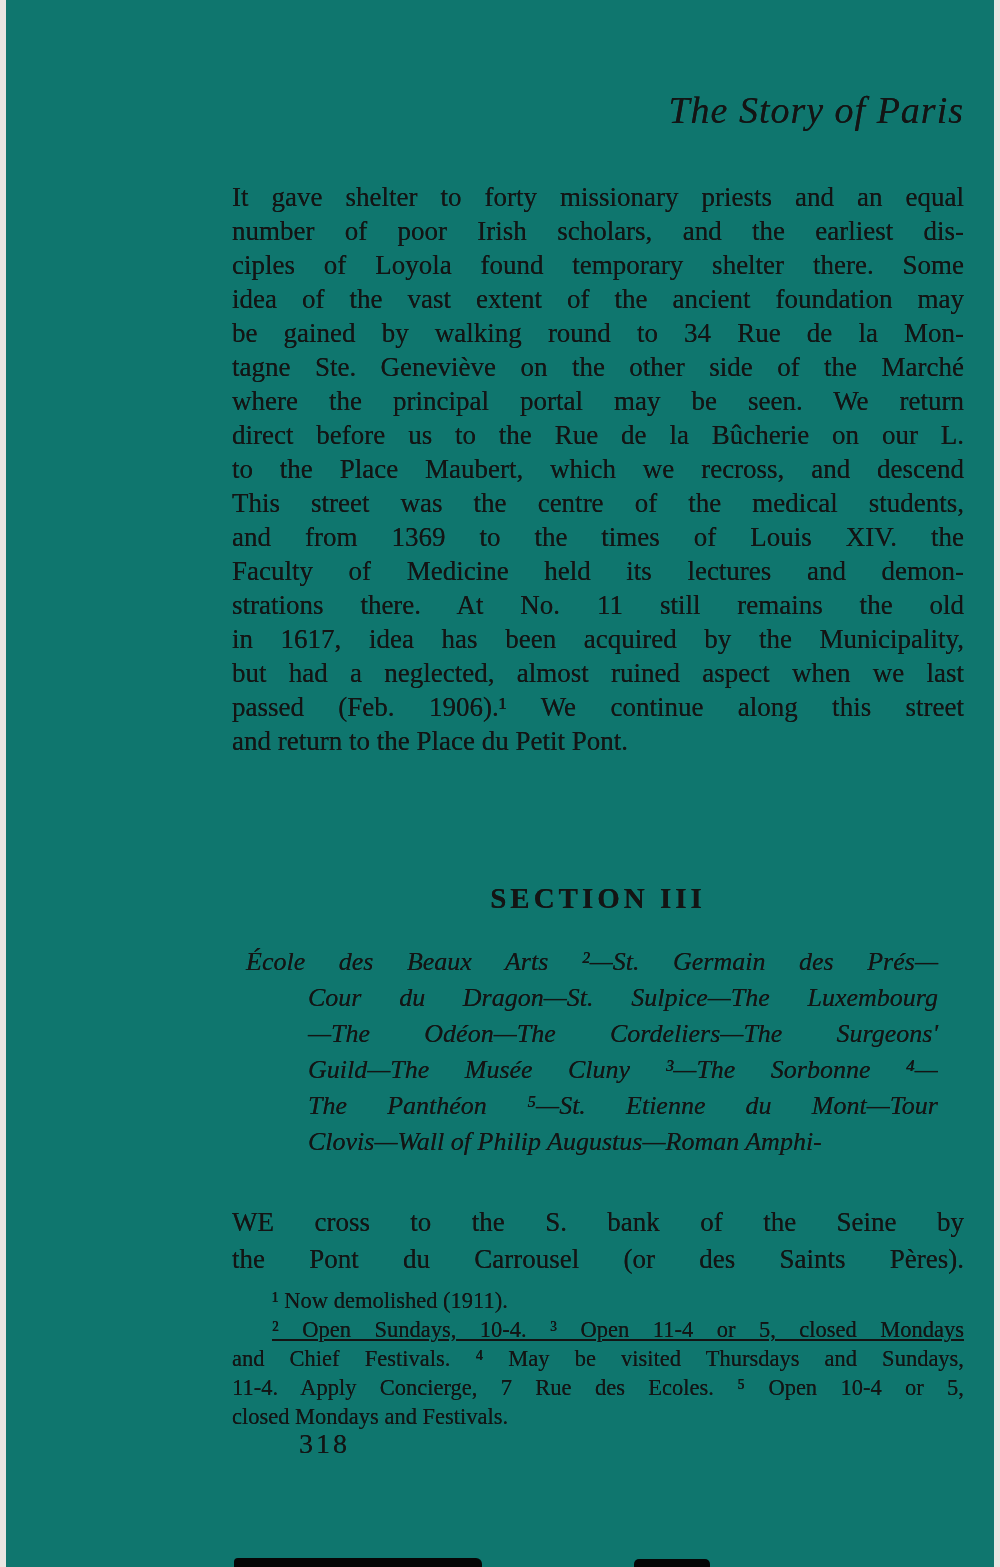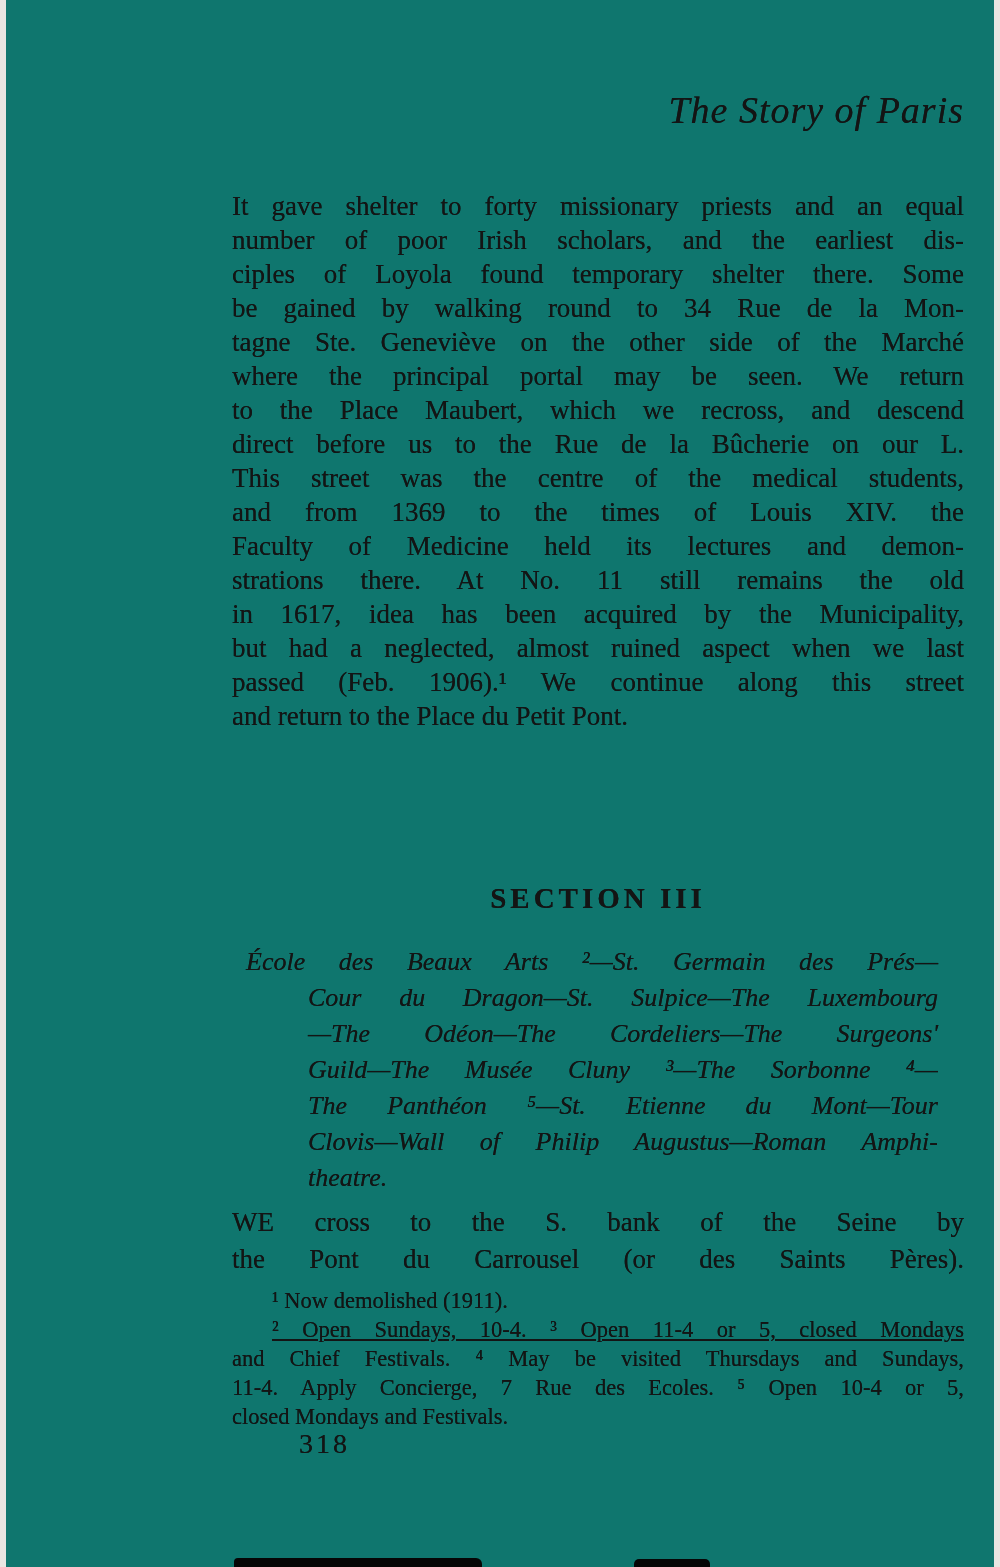--- a/index.html
+++ b/index.html
@@ -23,21 +23,21 @@
     top: 88px;
     left: 226px;
     width: 732px;
     text-align: right;
     font-style: italic;
     font-size: 38px;
     letter-spacing: 1px;
   }
   .body-par {
     position: absolute;
-    top: 189px;
+    top: 180px;
     left: 226px;
     width: 732px;
     font-size: 27px;
     line-height: 34px;
   }
   .line {
     text-align: justify;
     text-align-last: justify;
     white-space: normal;
   }
@@ -129,45 +129,45 @@
 <body>
 
 <div class="page">
 
   <div class="running-header">The Story of Paris</div>
 
   <div class="body-par">
       <div class="line">It gave shelter to forty missionary priests and an equal</div>
       <div class="line">number of poor Irish scholars, and the earliest dis-</div>
       <div class="line">ciples of Loyola found temporary shelter there. Some</div>
+      <div class="line">idea of the vast extent of the ancient foundation may</div>
       <div class="line">be gained by walking round to 34 Rue de la Mon-</div>
       <div class="line">tagne Ste. Geneviève on the other side of the Marché</div>
       <div class="line">where the principal portal may be seen. We return</div>
+      <div class="line">direct before us to the Rue de la Bûcherie on our L.</div>
       <div class="line">to the Place Maubert, which we recross, and descend</div>
-      <div class="line">direct before us to the Rue de la Bûcherie on our L.</div>
       <div class="line">This street was the centre of the medical students,</div>
       <div class="line">and from 1369 to the times of Louis XIV. the</div>
       <div class="line">Faculty of Medicine held its lectures and demon-</div>
       <div class="line">strations there. At No. 11 still remains the old</div>
       <div class="line">in 1617, idea has been acquired by the Municipality,</div>
       <div class="line">but had a neglected, almost ruined aspect when we last</div>
       <div class="line">passed (Feb. 1906).¹ We continue along this street</div>
       <div class="line">and return to the Place du Petit Pont.</div>
     </div>
 
   <div class="section-heading">SECTION III</div>
 
   <div class="section-desc">
       <div class="line">École des Beaux Arts ²—St. Germain des Prés—</div>
       <div class="line">Cour du Dragon—St. Sulpice—The Luxembourg</div>
       <div class="line">—The Odéon—The Cordeliers—The Surgeons'</div>
       <div class="line">Guild—The Musée Cluny ³—The Sorbonne ⁴—</div>
       <div class="line">The Panthéon ⁵—St. Etienne du Mont—Tour</div>
       <div class="line">Clovis—Wall of Philip Augustus—Roman Amphi-</div>
-      <div class="line">theatre.</div>
     </div>
 
   <div class="we-par">
       <div class="line">WE cross to the S. bank of the Seine by</div>
       <div class="line">the Pont du Carrousel (or des Saints Pères).</div>
     </div>
 
   <div class="footnotes">
       <div class="line">¹ Now demolished (1911).</div>
       <div class="line">² Open Sundays, 10-4. ³ Open 11-4 or 5, closed Mondays</div>

